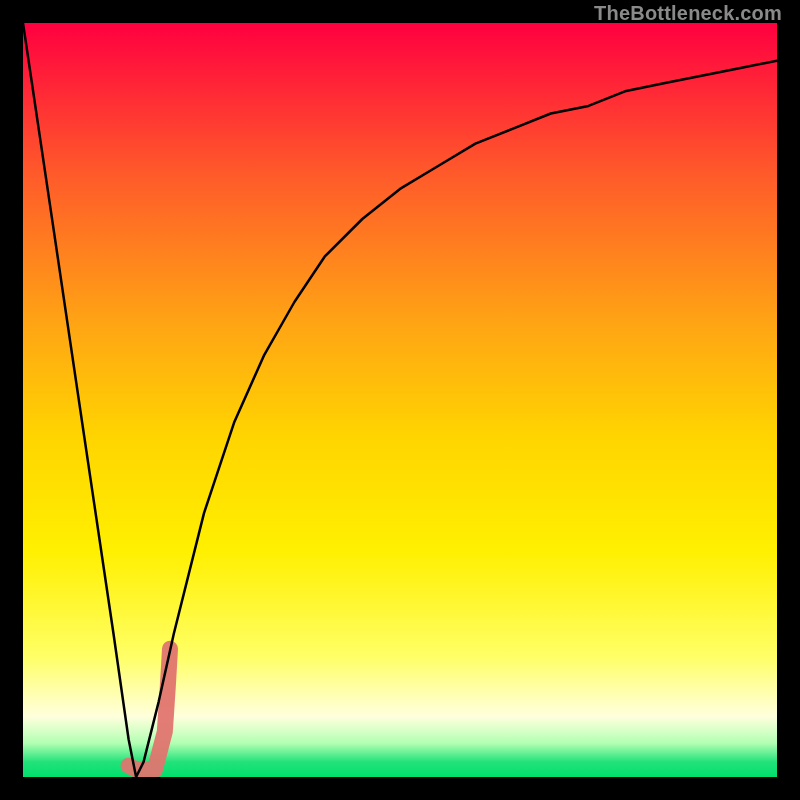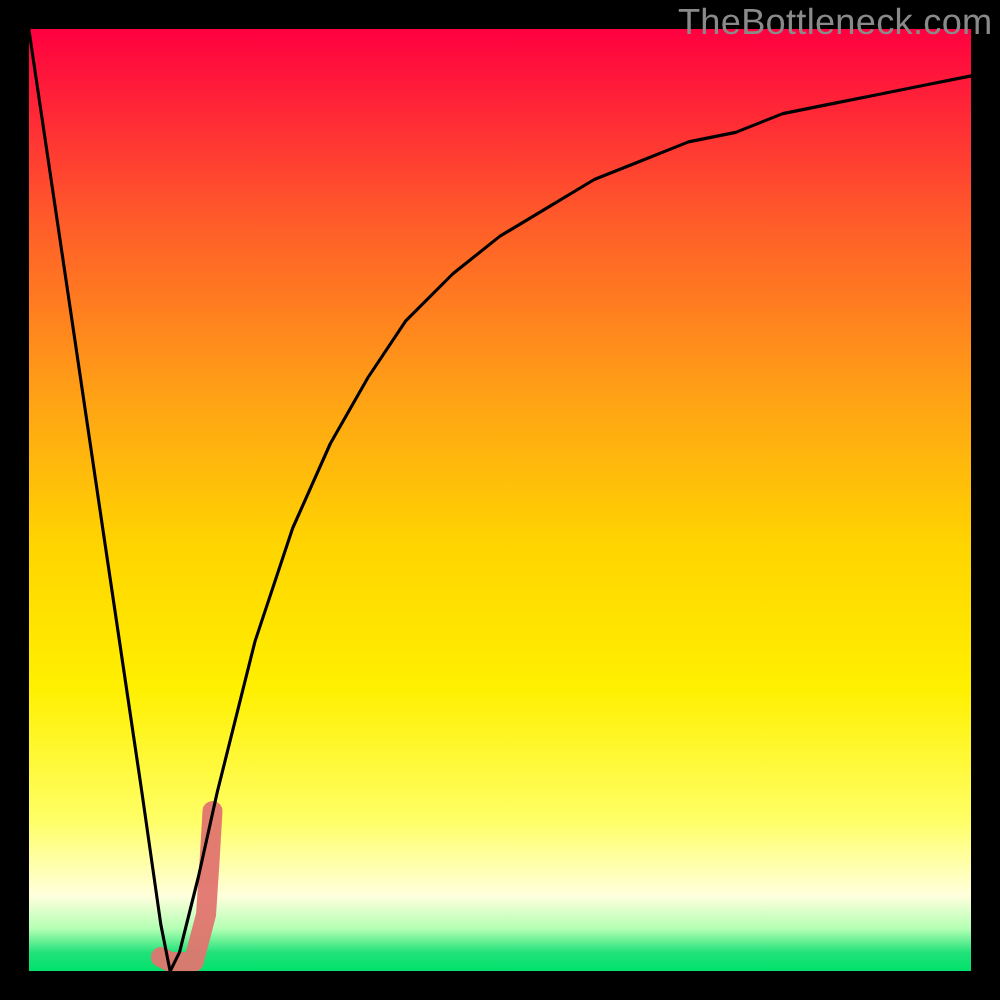--- a/index.html
+++ b/index.html
@@ -44,24 +44,24 @@
     fill: none;
     stroke: #e0756f;
     stroke-width: 16;
     stroke-linecap: round;
     stroke-linejoin: round;
     opacity: 0.95;
   }
   .watermark {
     position: absolute;
     top: 2px;
-    right: 6px;
+    right: 18px;
     font-family: Arial, Helvetica, sans-serif;
-    font-size: 29px;
-    font-weight: normal;
+    font-size: 20px;
+    font-weight: bold;
     color: #8a8a8a;
     letter-spacing: 0.2px;
     user-select: none;
   }
 </style>
 </head>
 <body>
 
 <div class="frame">
 

